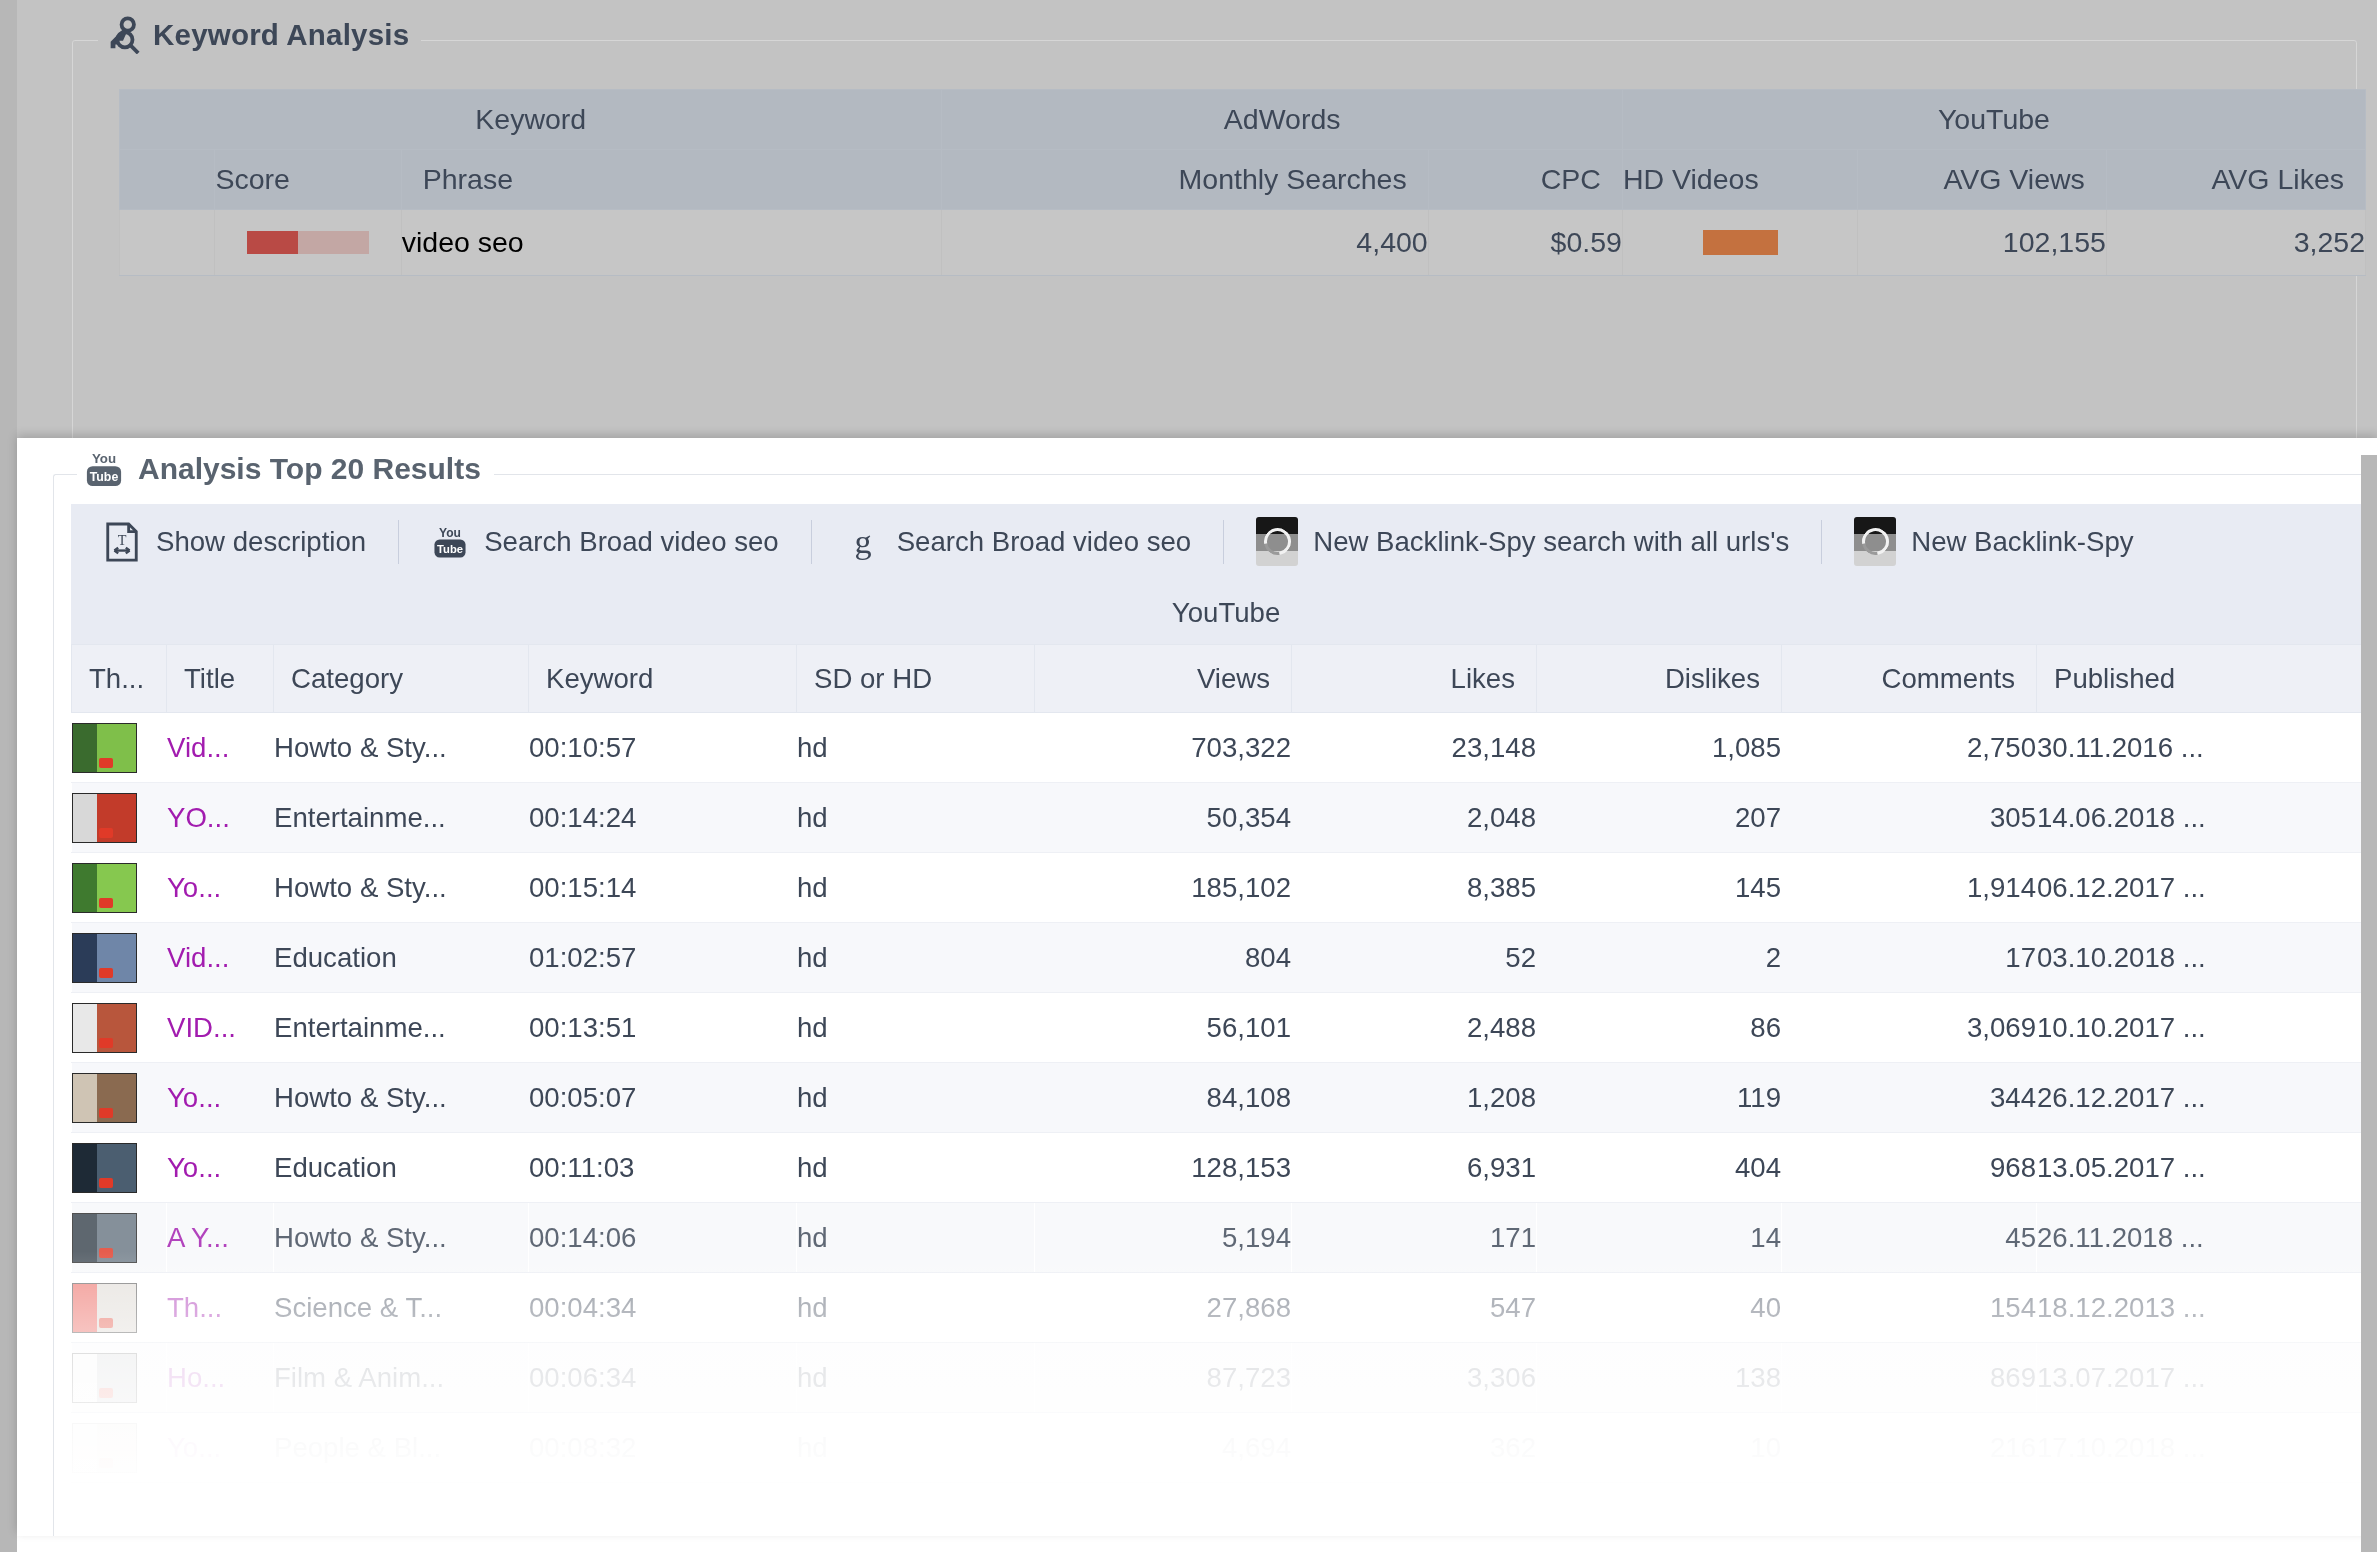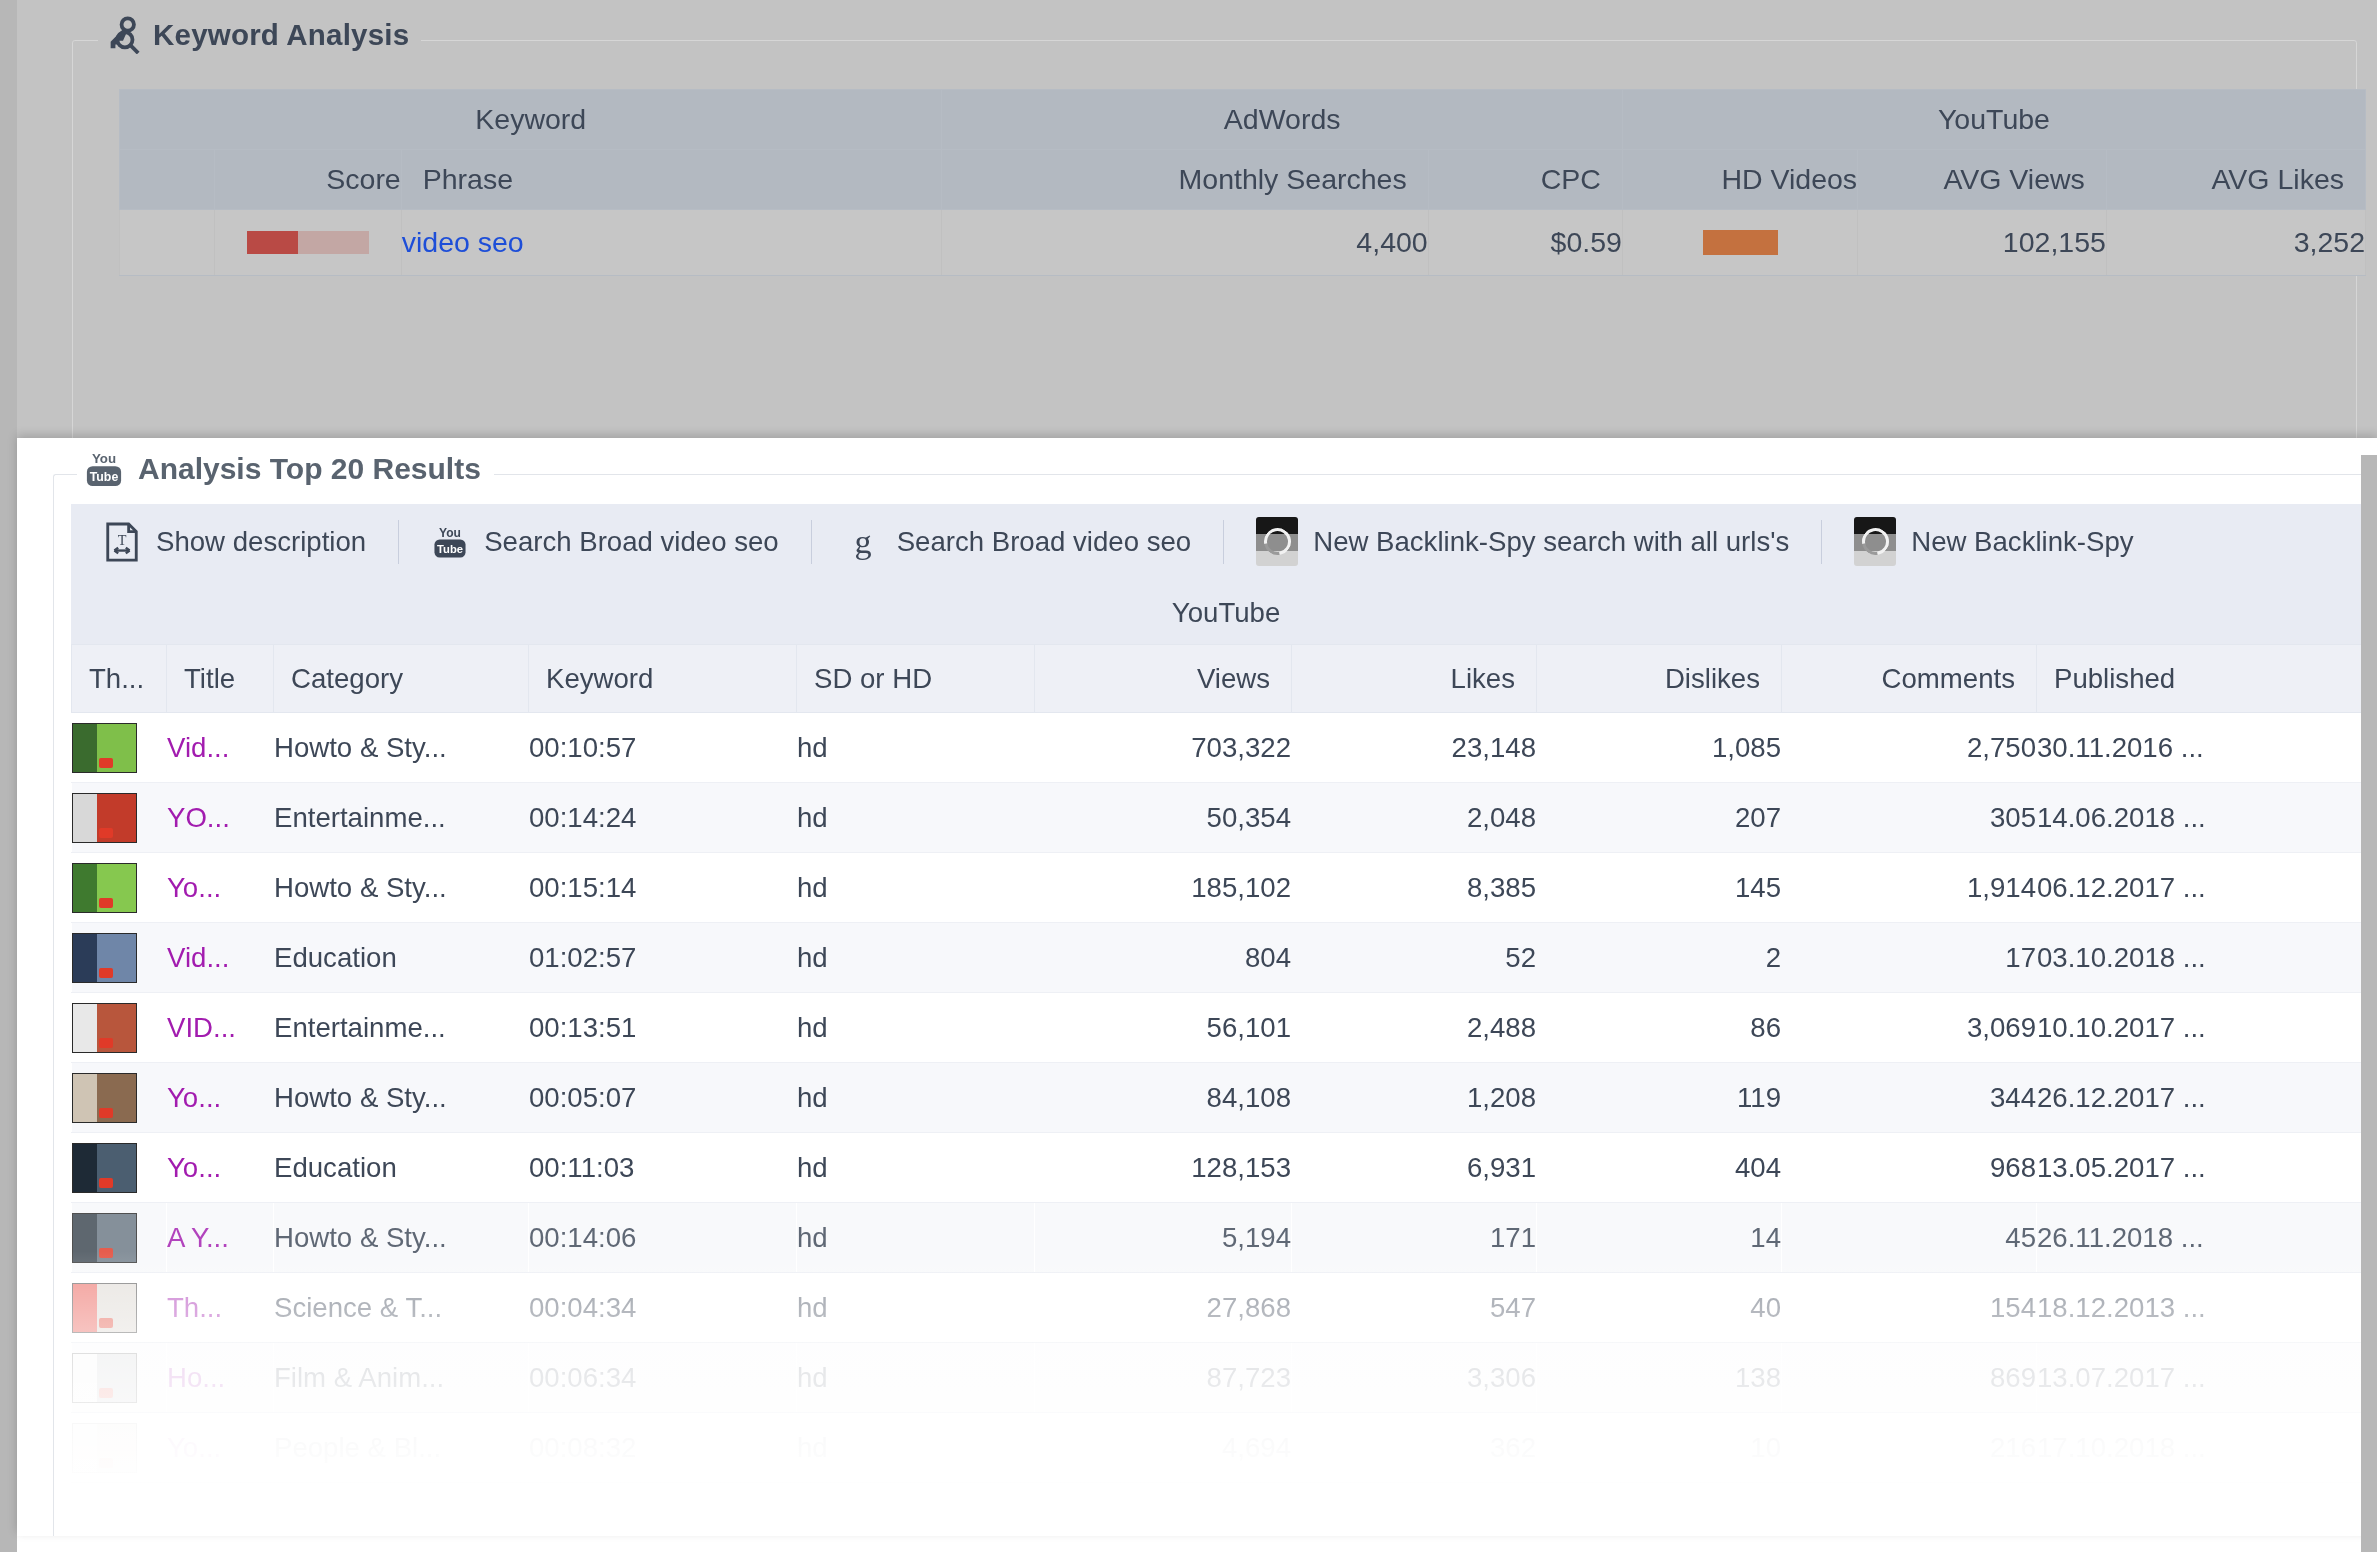--- a/index.html
+++ b/index.html
@@ -53,30 +53,30 @@
     font-weight:normal;
     padding:0;
   }
   #kw-table thead th{
     background:#b3b9c1;
     height:59px;
     text-align:center;
   }
   #kw-table thead tr.row2 th{height:59px;}
   #kw-table thead tr.row2 th.lbl-left{text-align:left;padding-left:21px;}
-  #kw-table thead tr.row2 th.lbl-ctr{text-align:right;}
+  #kw-table thead tr.row2 th.lbl-ctr{text-align:left;}
   #kw-table thead tr.row2 th.lbl-right{text-align:right;padding-right:21px;}
   #kw-table tbody td{
     background:#c6c6c6;
     height:65px;
     border-left-color:#c0c0c0;border-right-color:#c0c0c0;
     border-top-color:#b6bcc4;border-bottom-color:#b6bcc4;
   }
   td.num{text-align:right;padding-right:21px;}
-  td.phrase a{color:#1d4ed8;text-decoration:none;font-size:28.5px;}
+  td.phrase a{color:#000000;text-decoration:none;font-size:28.5px;}
   .score-wrap{display:flex;justify-content:center;align-items:center;height:100%;}
   .score-bar{width:122px;height:23px;background:#c3a7a4;display:flex;}
   .score-bar>i{display:block;background:#b94a45;height:100%;}
   .hd-wrap{display:flex;justify-content:center;align-items:center;height:100%;}
   .hd-bar{height:25px;background:#c4713f;}
 
   
   #lower-panel{
     position:absolute;left:17px;top:438px;width:2361px;height:1098px;
     background:#ffffff;

